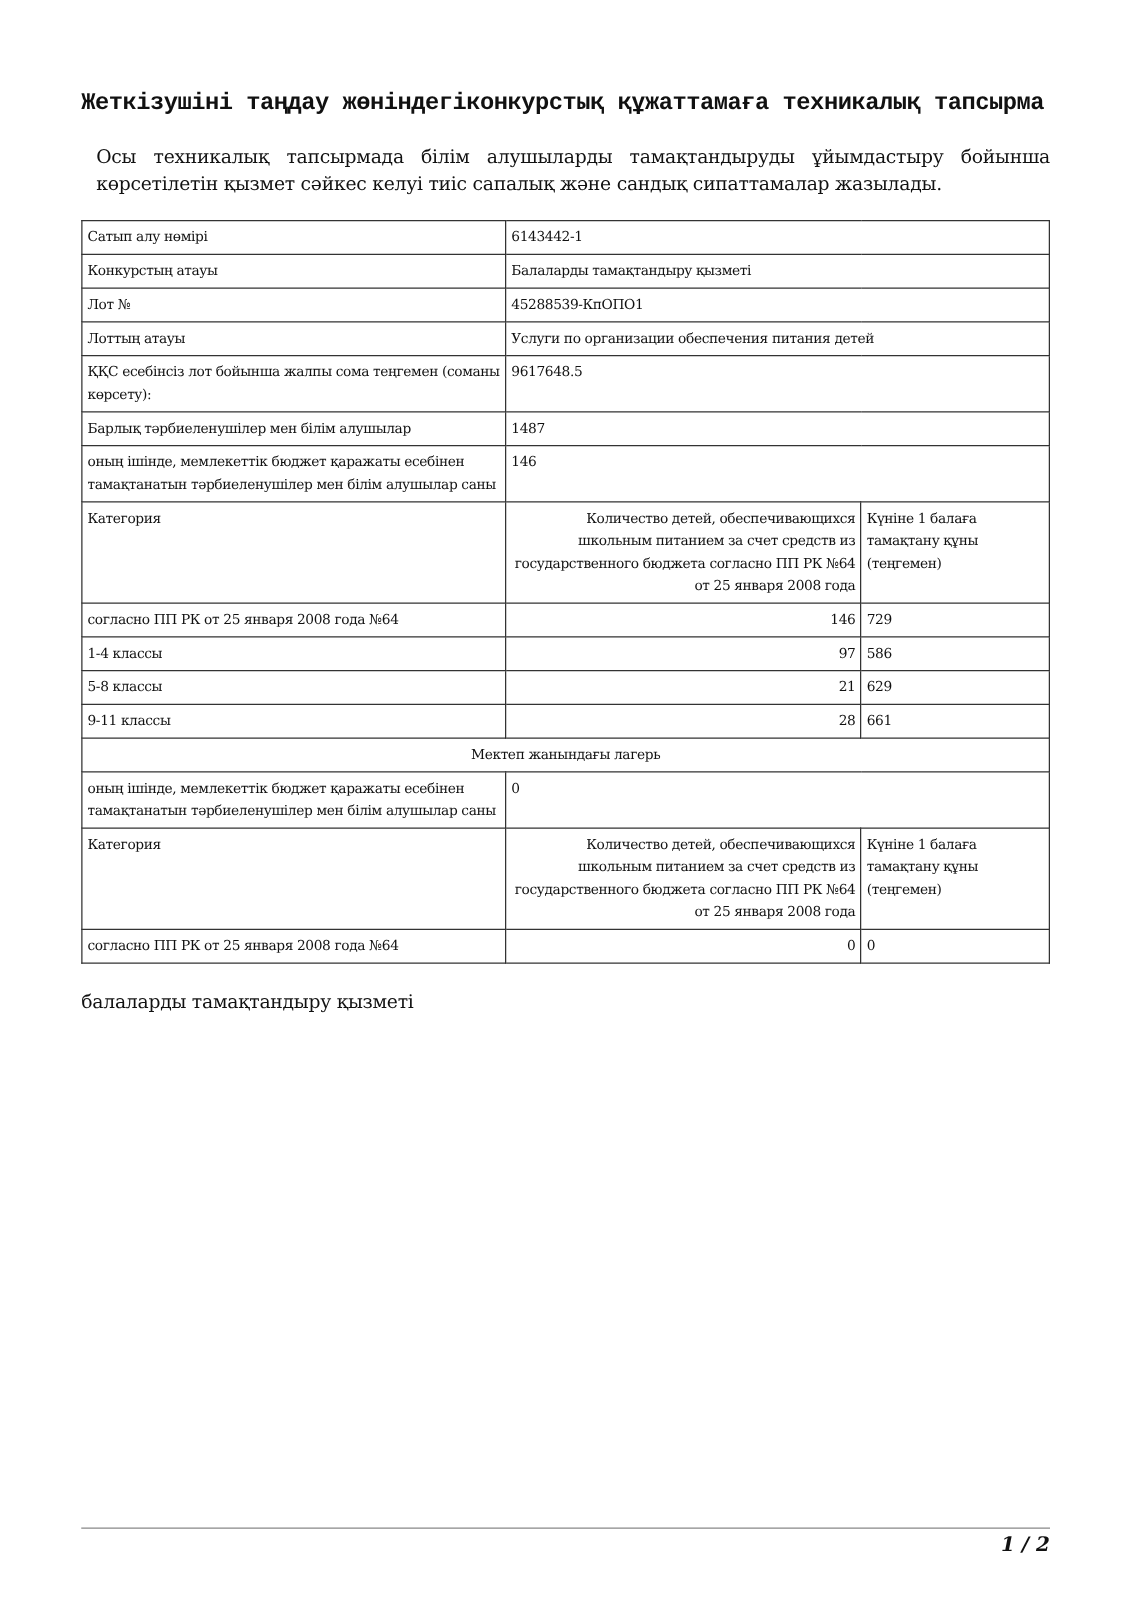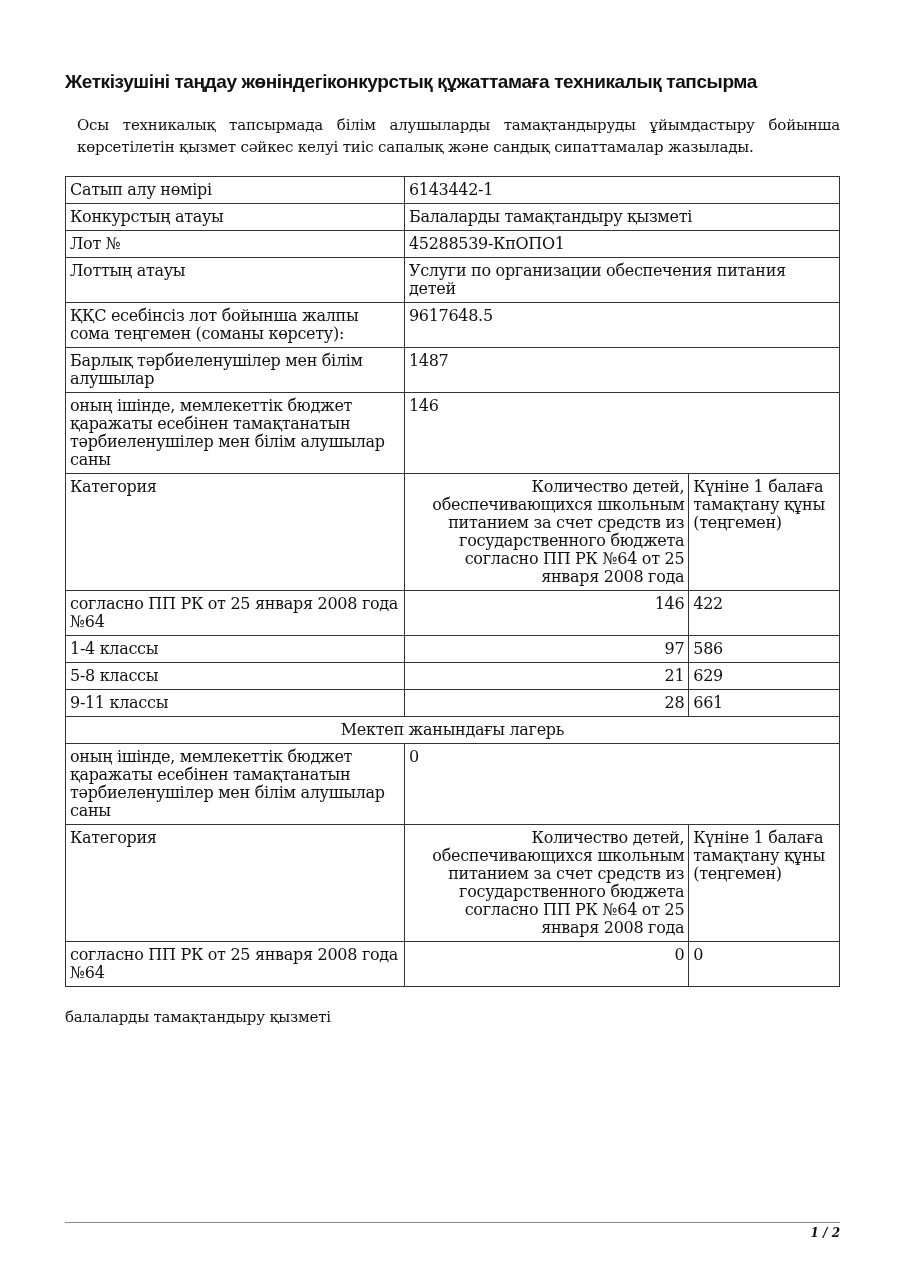--- a/index.html
+++ b/index.html
@@ -1,28 +1,28 @@
 <!DOCTYPE html>
 <html><head>
 <meta charset="utf-8">
 <style>
   html, body { margin: 0; padding: 0; background: #ffffff; }
   body { width: 905px; height: 1279px; position: relative; font-family: "DejaVu Serif", serif; color: #111; }
   .page { position: absolute; left: 65px; top: 68px; width: 775px; }
-  h1 { font-family: Liberation Sans, sans-serif; font-weight: bold; font-size: 19px; line-height: 28px; margin: 0 0 18px 0; letter-spacing: -0.4px; }
+  h1 { font-family: Liberation Mono, monospace; font-weight: bold; font-size: 19px; line-height: 28px; margin: 0 0 18px 0; letter-spacing: -0.4px; }
   .intro { font-size: 15px; line-height: 22px; text-align: justify; margin: 0 0 18px 12px; letter-spacing: -0.2px; }
-  table { width: 775px; border-collapse: collapse; font-size: 16px; line-height: 18px; letter-spacing: -0.3px; }
+  table { width: 775px; border-collapse: collapse; font-size: 11px; line-height: 18px; letter-spacing: -0.3px; }
   td { border: 1px solid #333; padding: 4px 4px 4px 4px; vertical-align: top; }
   td.c1 { width: 331px; }
   td.c2 { width: 276px; text-align: right; }
   td.c3 { width: 142px; }
   td.center { text-align: center; }
   .after { font-size: 15px; margin-top: 21px; letter-spacing: -0.2px; }
   .footer { position: absolute; left: 65px; top: 1222px; width: 775px; border-top: 1px solid #888; }
-  .pagenum { position: absolute; right: 0; top: 3px; font-size: 12px; font-weight: bold; font-style: italic; }
+  .pagenum { position: absolute; right: 0; top: 3px; font-size: 16px; font-weight: bold; font-style: italic; }
 </style>
 </head>
 <body>
 
 <div class="page">
   <h1>Жеткізушіні таңдау жөніндегіконкурстық құжаттамаға техникалық тапсырма</h1>
   <p class="intro">Осы техникалық тапсырмада білім алушыларды тамақтандыруды ұйымдастыру бойынша көрсетілетін қызмет сәйкес келуі тиіс сапалық және сандық сипаттамалар жазылады.</p>
 
   <table>
     <tbody>
@@ -56,21 +56,21 @@
       </tr>
 
       <tr>
         <td class="c1">Категория</td>
         <td class="c2">Количество детей, обеспечивающихся школьным питанием за счет средств из государственного бюджета согласно ПП РК №64 от 25 января 2008 года</td>
         <td class="c3">Күніне 1 балаға тамақтану құны (теңгемен)</td>
       </tr>
       <tr>
         <td class="c1">согласно ПП РК от 25 января 2008 года №64</td>
         <td class="c2">146</td>
-        <td class="c3">422</td>
+        <td class="c3">729</td>
       </tr>
       <tr>
         <td class="c1">1-4 классы</td>
         <td class="c2">97</td>
         <td class="c3">586</td>
       </tr>
       <tr>
         <td class="c1">5-8 классы</td>
         <td class="c2">21</td>
         <td class="c3">629</td>

